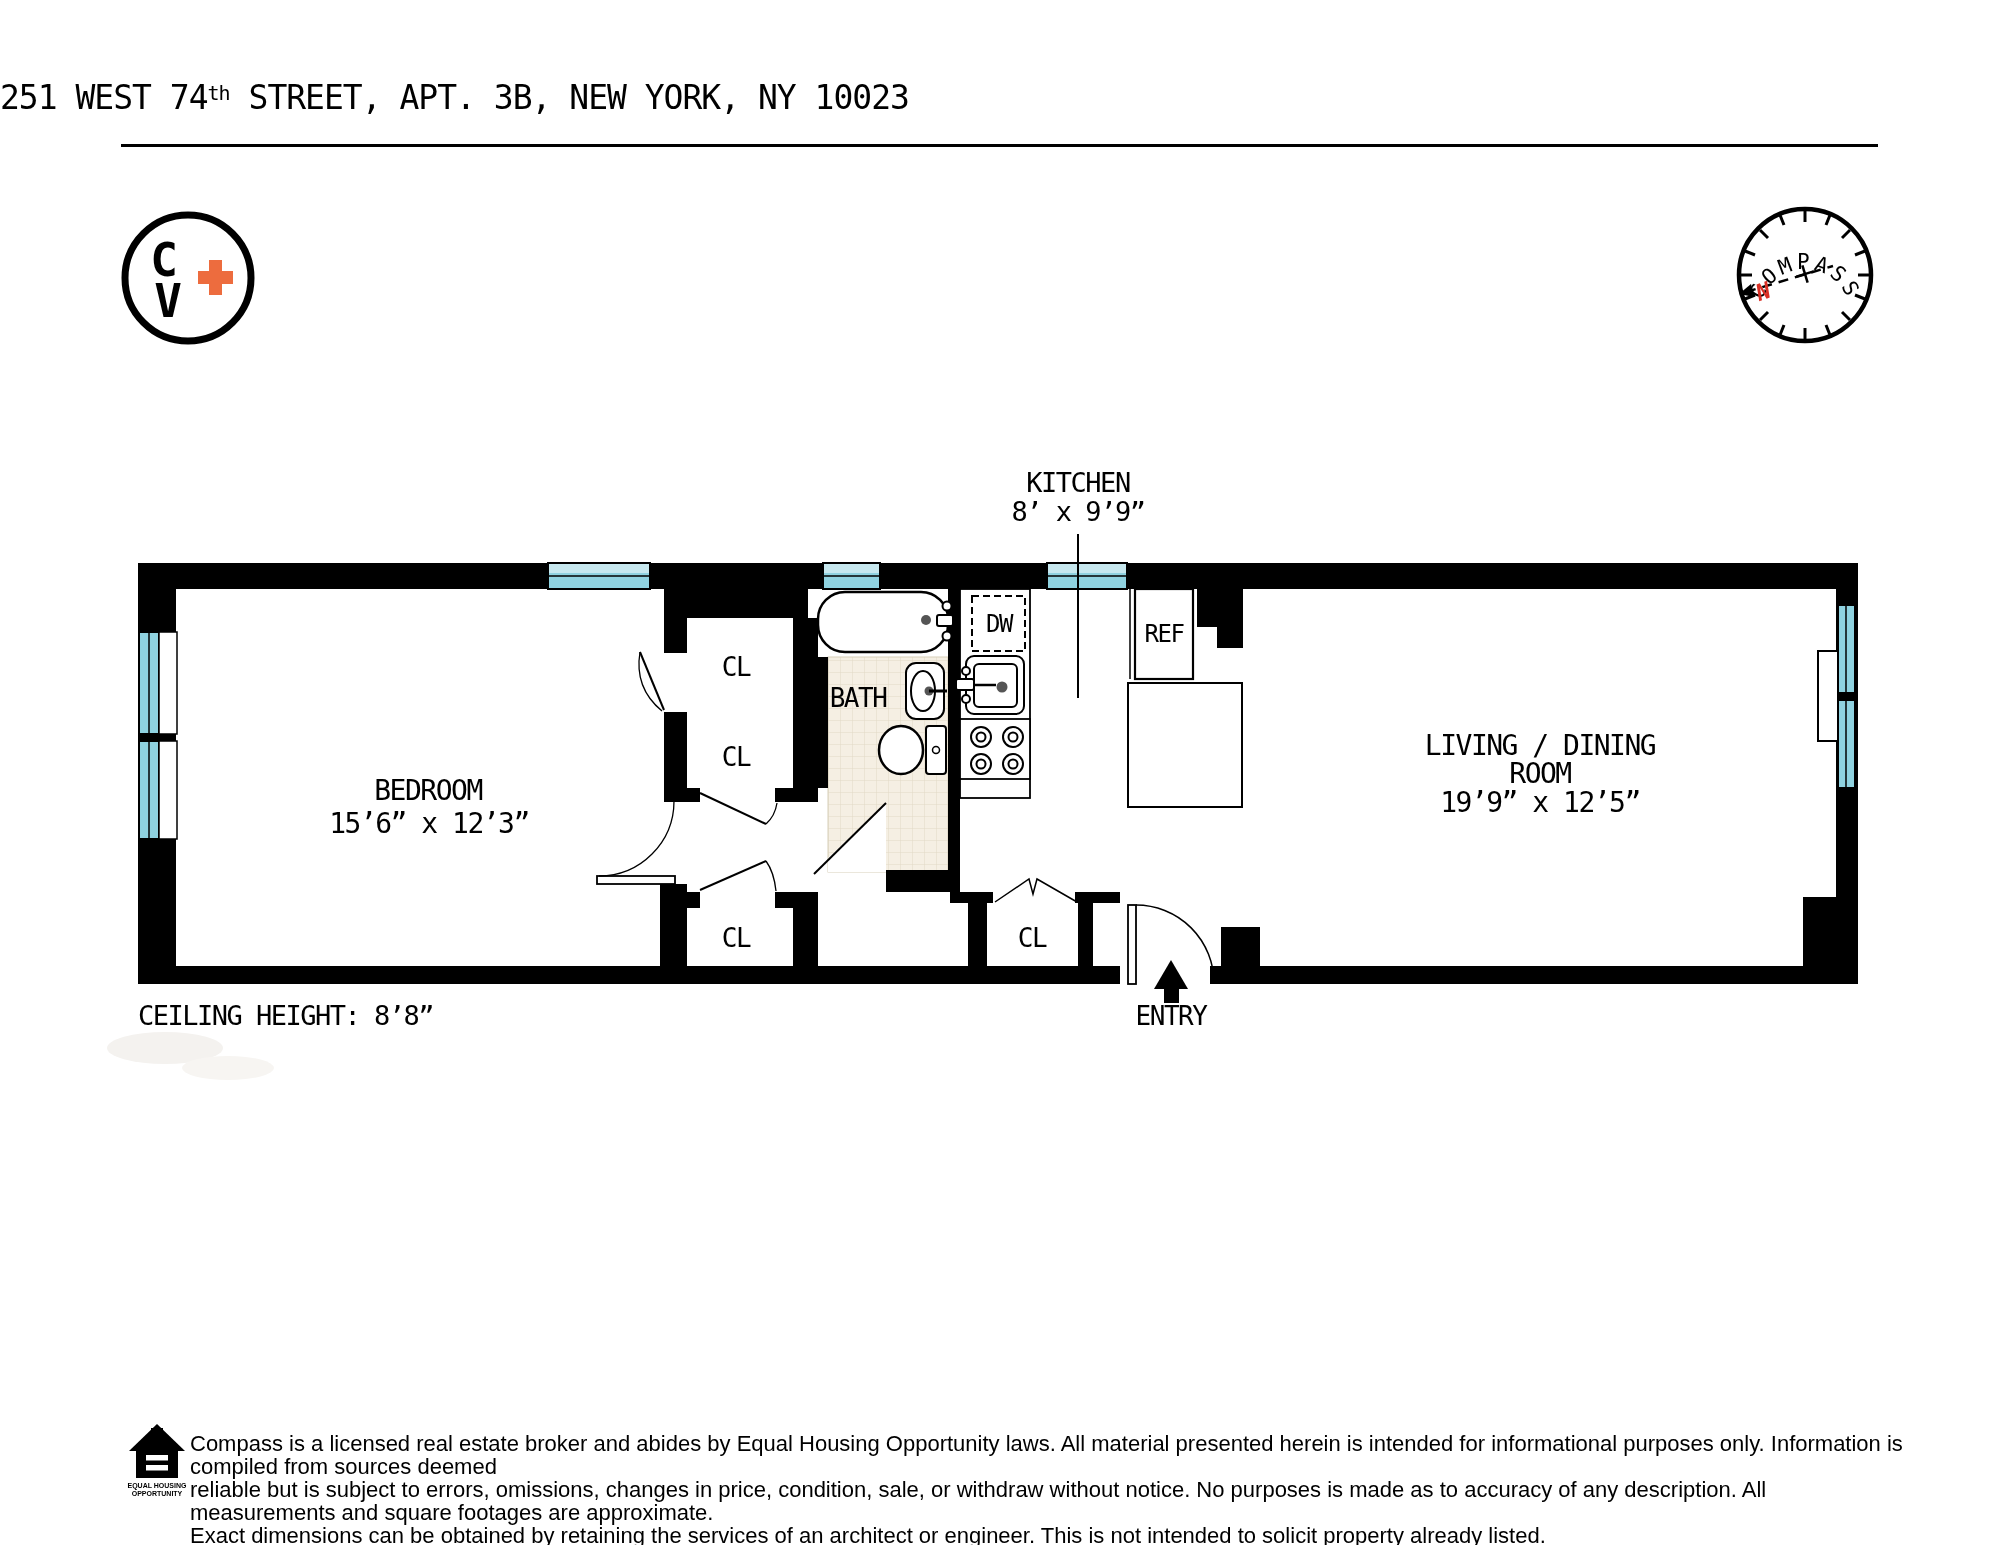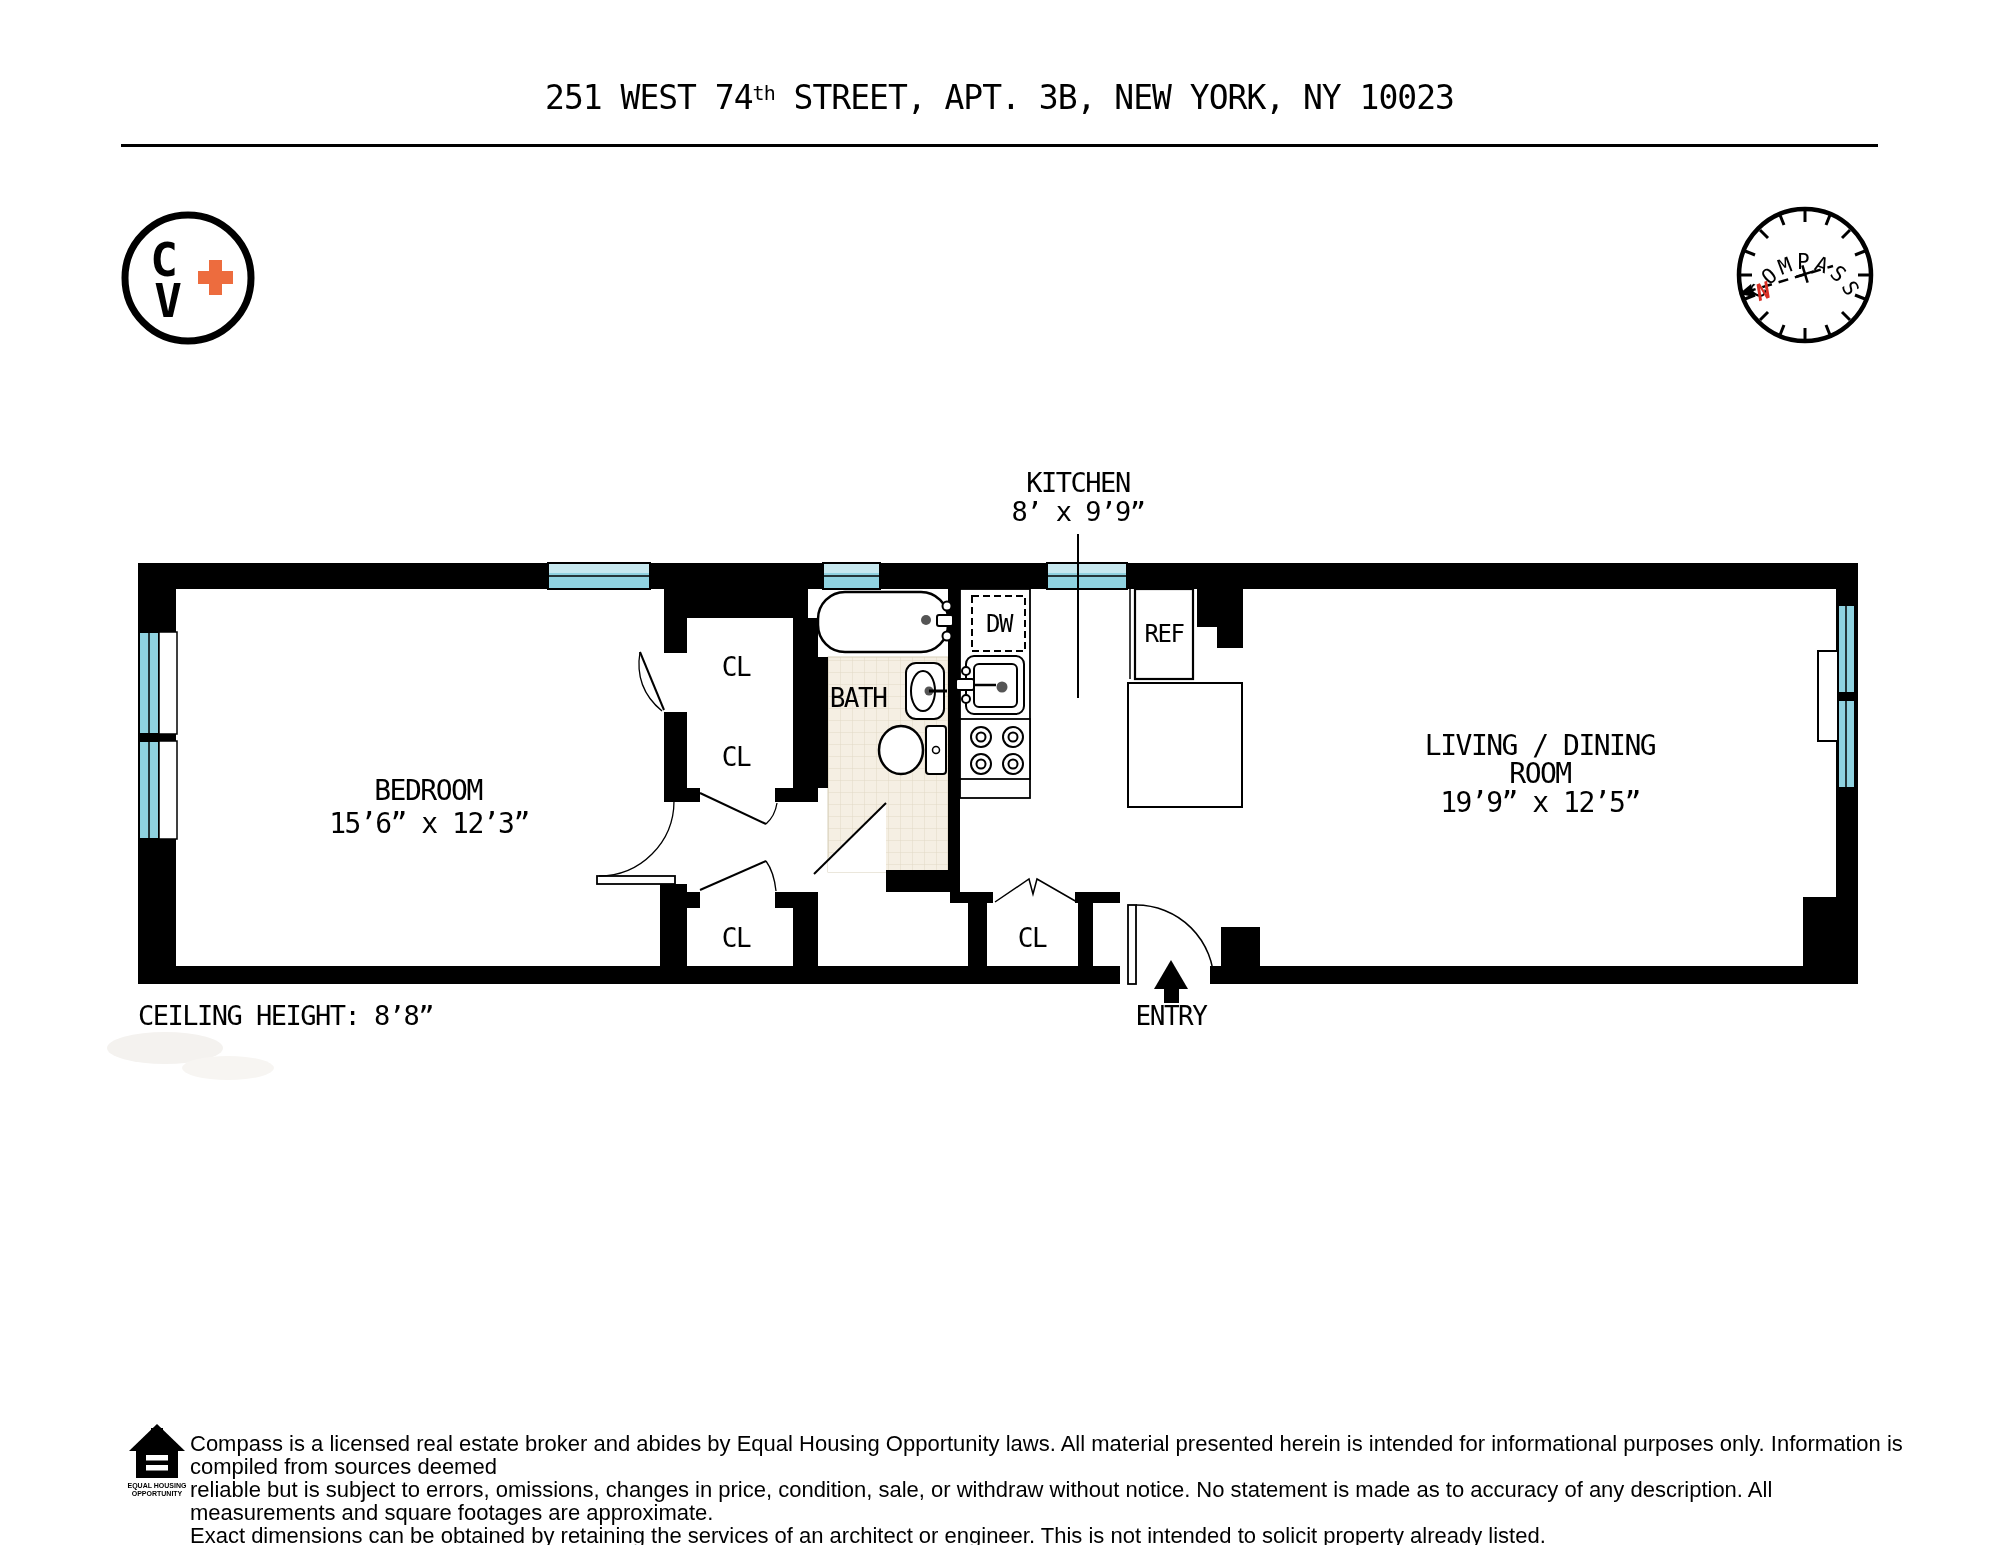--- a/index.html
+++ b/index.html
@@ -1,18 +1,18 @@
 <!DOCTYPE html>
 <html><head>
 <meta charset="utf-8">
 <style>
   html,body{margin:0;padding:0;background:#ffffff;}
   #page{position:relative;width:1999px;height:1545px;background:#fff;overflow:hidden;
         font-family:"DejaVu Sans Mono", monospace;color:#000;}
-  #title{position:absolute;left:0;top:78px;width:1999px;text-align:center;
+  #title{position:absolute;left:0;top:78px;width:1999px;text-align:left;
          font-size:33px;letter-spacing:-1px;white-space:nowrap;}
   #title sup{font-size:20px;vertical-align:9px;}
   #rule{position:absolute;left:121px;top:144px;width:1757px;height:3px;background:#000;}
   #plansvg{position:absolute;left:0;top:0;}
   #footer{position:absolute;left:190px;top:1432px;width:1720px;
           font-family:"Liberation Sans", sans-serif;font-size:22px;line-height:23px;color:#000;}
 </style>
 </head>
 <body>
 
@@ -274,17 +274,17 @@
       <rect x="136" y="1448" width="42" height="30" fill="#000"></rect>
       <rect x="146" y="1455" width="22" height="5.5" fill="#fff"></rect>
       <rect x="146" y="1465" width="22" height="5.5" fill="#fff"></rect>
       <text x="157" y="1488" font-size="7" font-weight="bold" text-anchor="middle" font-family="Liberation Sans, sans-serif">EQUAL HOUSING</text>
       <text x="157" y="1496" font-size="7" font-weight="bold" text-anchor="middle" font-family="Liberation Sans, sans-serif">OPPORTUNITY</text>
     </g>
   </svg>
 
   <div id="footer">
     <div>Compass is a licensed real estate broker and abides by Equal Housing Opportunity laws. All material presented herein is intended for informational purposes only. Information is compiled from sources deemed</div>
-    <div>reliable but is subject to errors, omissions, changes in price, condition, sale, or withdraw without notice. No statement is made as to accuracy of any description. All measurements and square footages are approximate.</div>
+    <div>reliable but is subject to errors, omissions, changes in price, condition, sale, or withdraw without notice. No purposes is made as to accuracy of any description. All measurements and square footages are approximate.</div>
     <div>Exact dimensions can be obtained by retaining the services of an architect or engineer. This is not intended to solicit property already listed.</div>
   </div>
 
 </div>
 
 </body></html>

